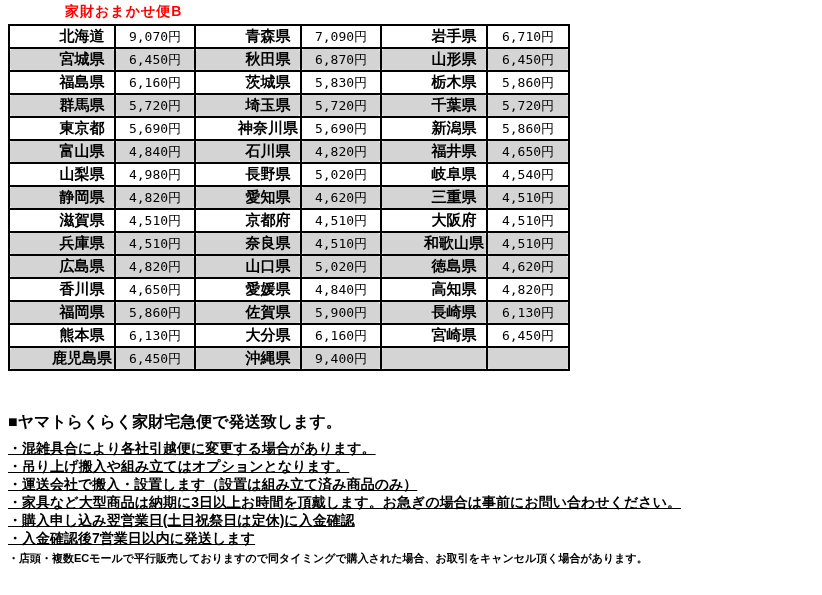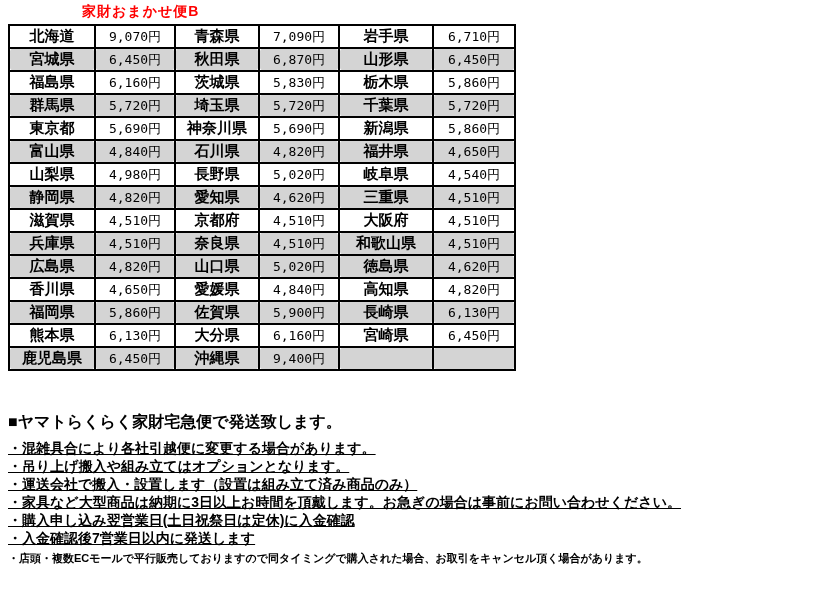--- a/index.html
+++ b/index.html
@@ -8,38 +8,38 @@
     width: 822px; height: 595px;
     position: relative;
     background: #ffffff;
     font-family: "Liberation Sans", sans-serif;
     color: #000000;
     overflow: hidden;
   }
   .title {
     position: absolute; left: 65px; top: 3px;
     color: #ff0000; font-weight: bold; font-size: 14px;
-    letter-spacing: 1px; white-space: nowrap; margin-left: 17px;
+    letter-spacing: 1px; white-space: nowrap;
   }
   table.fee-table {
     position: absolute; left: 8px; top: 24px;
     border-collapse: collapse; table-layout: fixed;
     border: 2px solid #000;
   }
   table.fee-table td {
     border: 2px solid #000;
     height: 23px;
     padding: 0 2px;
     text-align: center;
     vertical-align: middle;
     white-space: nowrap;
     overflow: hidden;
     background: #ffffff;
   }
-  table.fee-table td.pref { font-weight: bold; font-size: 15px; }
+  table.fee-table td.pref { font-weight: bold; font-size: 15px; padding-left: 42px; }
   table.fee-table td.price { font-family: "DejaVu Sans Mono", monospace; font-size: 13px; }
   table.fee-table tr.shaded td { background: #d4d4d4; border-radius: 6px; }
   .notes-heading {
     position: absolute; left: 8px; top: 412px;
     font-weight: bold; font-size: 16px; white-space: nowrap; text-align: center;
   }
   .bullets {
     position: absolute; left: 8px; top: 439px;
     margin: 0; padding: 0; list-style: none;
     font-weight: bold; font-size: 14px; line-height: 18px;

